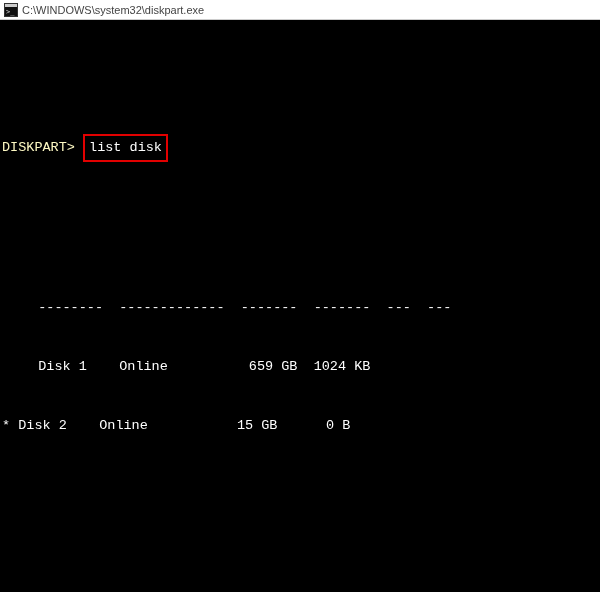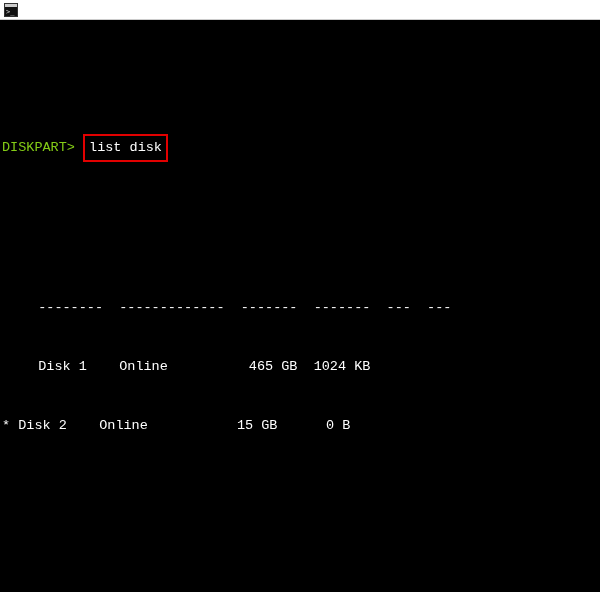--- a/index.html
+++ b/index.html
@@ -33,21 +33,21 @@
       color: #444;
       font-family: 'Segoe UI', Tahoma, sans-serif;
       font-size: 11px;
     }
     .terminal {
       padding: 4px 2px 2px 2px;
       line-height: 1.45;
       white-space: pre;
     }
     .line { min-height: 1.45em; }
-    .prompt { color: #84cc16; }
+    .prompt { color: #fef9c3; }
     .highlight {
       border: 2px solid #e20000;
       padding: 2px 4px;
       display: inline-block;
       text-align: right;
     }
     .indent1 { padding-left: 20px; }
     .star-line { padding-left: 0; }
     .gap { height: 1.45em; }
     .gap-sm { height: 0.9em; }
@@ -57,31 +57,32 @@
 
 <div class="titlebar">
   <span class="titlebar-icon">
     <svg width="14" height="14" viewBox="0 0 14 14">
       <rect x="0" y="0" width="14" height="14" fill="#333"></rect>
       <rect x="1" y="1" width="12" height="3" fill="#ccc"></rect>
       <rect x="1" y="4" width="12" height="9" fill="#111"></rect>
       <text x="2" y="11" font-size="7" fill="#ddd" font-family="monospace">&gt;_</text>
     </svg>
   </span>
+  <span class="titlebar-text">C:\WINDOWS\system32\diskpart.exe</span>
 </div>
 
 <div class="terminal">
   <div class="gap-sm"></div>
 
   <div class="line"><span class="prompt">DISKPART&gt;</span> <span class="highlight">list disk</span></div>
 
   <div class="gap"></div>
 
   <div class="line indent1">  --------  -------------  -------  -------  ---  ---</div>
-  <div class="line indent1">  Disk 1    Online          465 GB  1024 KB</div>
+  <div class="line indent1">  Disk 1    Online          659 GB  1024 KB</div>
   <div class="line star-line">* Disk 2    Online           15 GB      0 B</div>
 
   
 
   
 
   
 
   
 

